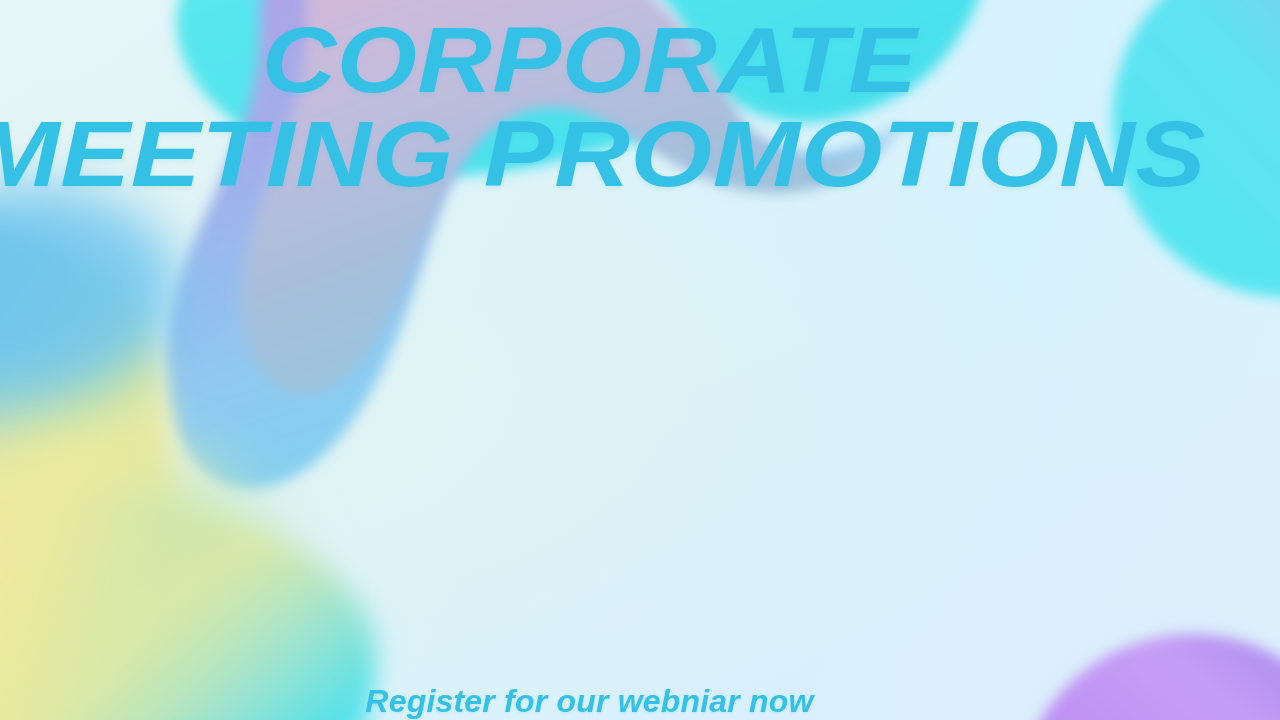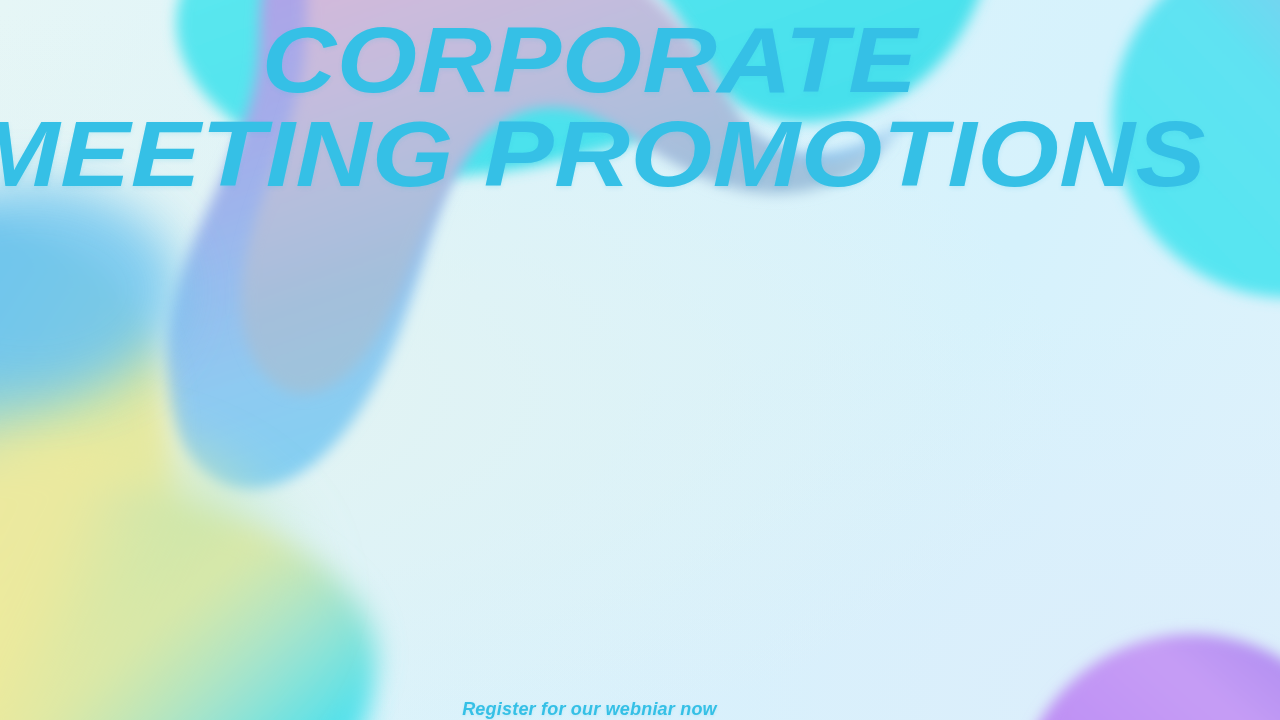--- a/index.html
+++ b/index.html
@@ -79,21 +79,21 @@
     transform: scaleX(1.14);
     transform-origin: center;
   }
 
   .subhead {
     margin-top: 40px;
     color: #35c0e6;
     font-family: "Liberation Sans", sans-serif;
     font-weight: 700;
     font-style: italic;
-    font-size: 18px;
+    font-size: 32px;
     letter-spacing: 0.2px;
     white-space: nowrap;
     text-shadow: 0 1px 3px rgba(53, 192, 230, 0.18);
   }
 </style>
 </head>
 <body>
 
 <div id="poster">
 

